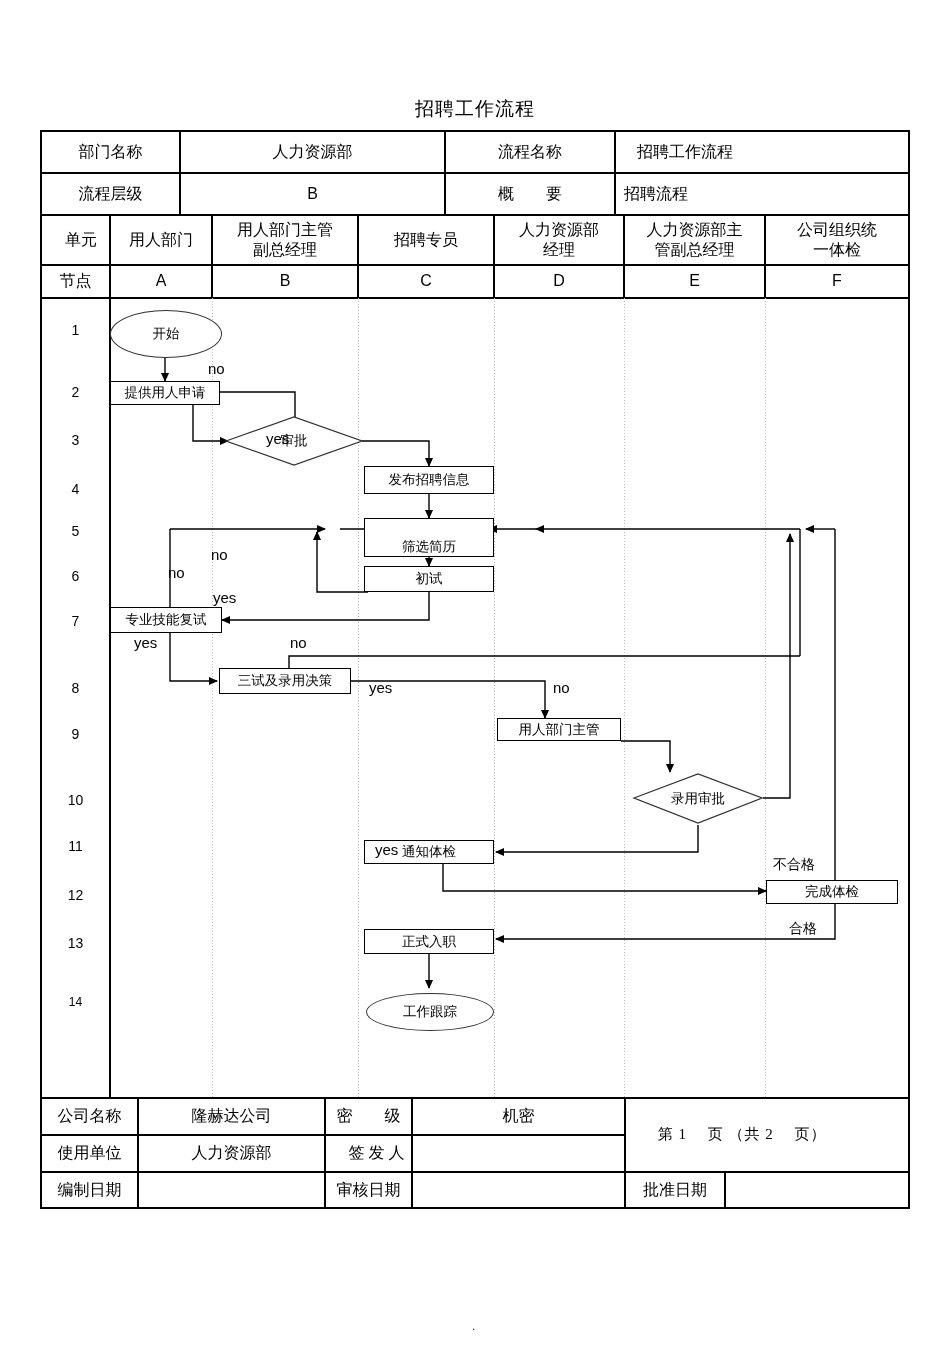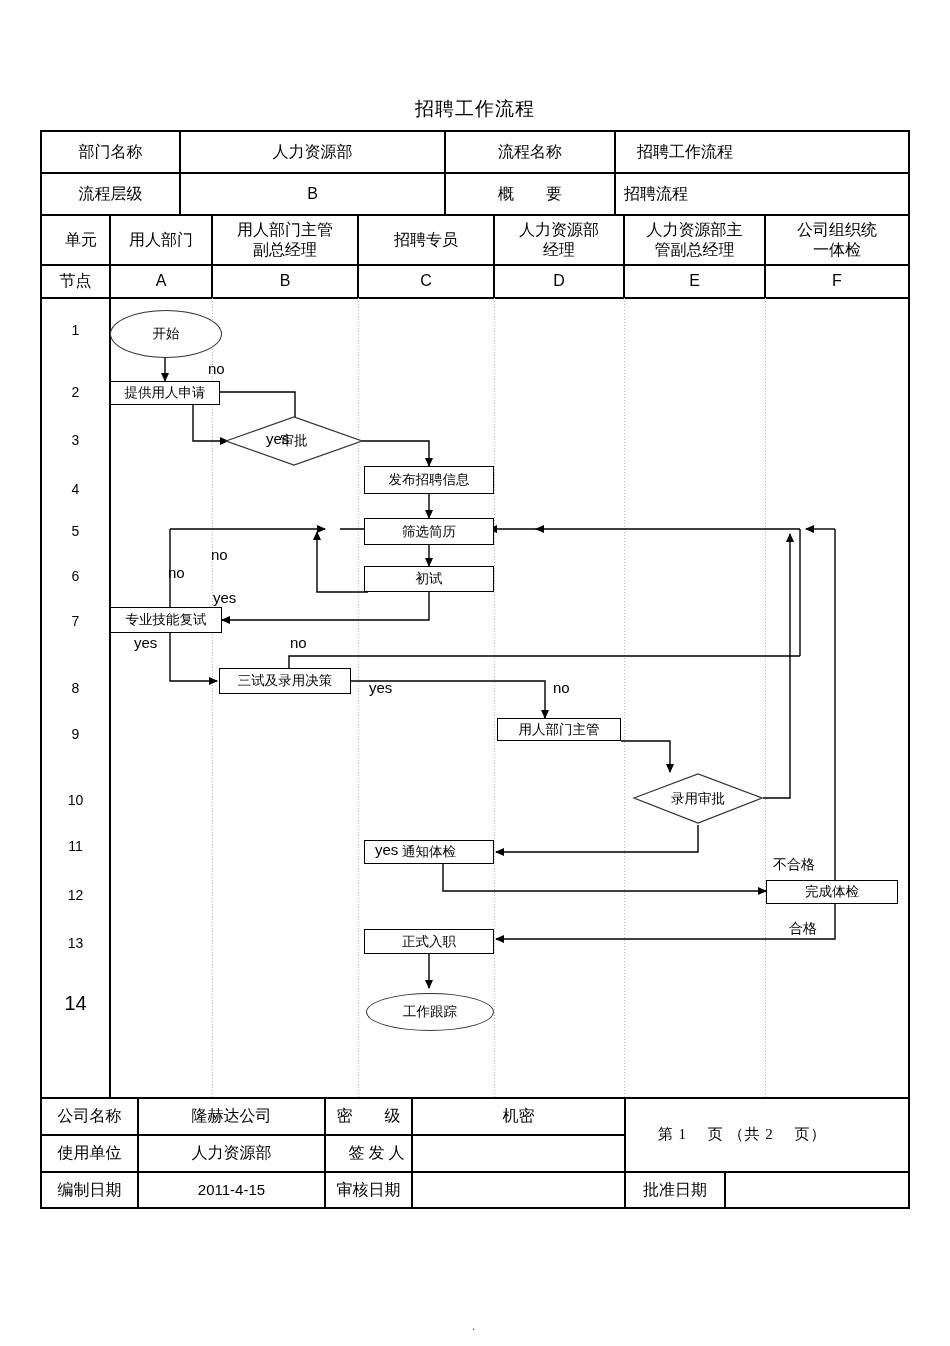--- a/index.html
+++ b/index.html
@@ -140,21 +140,21 @@
   <div class="cell" style="left:41px;top:479px;width:69px;height:20px;font-family:'Liberation Sans',sans-serif;font-size:14px;">4</div>
   <div class="cell" style="left:41px;top:521px;width:69px;height:20px;font-family:'Liberation Sans',sans-serif;font-size:14px;">5</div>
   <div class="cell" style="left:41px;top:566px;width:69px;height:20px;font-family:'Liberation Sans',sans-serif;font-size:14px;">6</div>
   <div class="cell" style="left:41px;top:611px;width:69px;height:20px;font-family:'Liberation Sans',sans-serif;font-size:14px;">7</div>
   <div class="cell" style="left:41px;top:678px;width:69px;height:20px;font-family:'Liberation Sans',sans-serif;font-size:14px;">8</div>
   <div class="cell" style="left:41px;top:724px;width:69px;height:20px;font-family:'Liberation Sans',sans-serif;font-size:14px;">9</div>
   <div class="cell" style="left:41px;top:790px;width:69px;height:20px;font-family:'Liberation Sans',sans-serif;font-size:14px;">10</div>
   <div class="cell" style="left:41px;top:836px;width:69px;height:20px;font-family:'Liberation Sans',sans-serif;font-size:14px;">11</div>
   <div class="cell" style="left:41px;top:885px;width:69px;height:20px;font-family:'Liberation Sans',sans-serif;font-size:14px;">12</div>
   <div class="cell" style="left:41px;top:933px;width:69px;height:20px;font-family:'Liberation Sans',sans-serif;font-size:14px;">13</div>
-  <div class="cell" style="left:41px;top:993px;width:69px;height:20px;font-family:'Liberation Sans',sans-serif;font-size:20px;">14</div>
+  <div class="cell" style="left:41px;top:993px;width:69px;height:20px;font-family:'Liberation Sans',sans-serif;font-size:12px;">14</div>
 
   <svg id="conn-layer">
     <defs>
       <marker id="ar" markerWidth="9" markerHeight="8" refX="8" refY="4" orient="auto" markerUnits="userSpaceOnUse">
         <path d="M0,0 L9,4 L0,8 Z" fill="#000"></path>
       </marker>
     </defs>
     <g stroke="#000" stroke-width="1.4" fill="none" shape-rendering="geometricPrecision">
 
       <path d="M165,357 L165,381" marker-end="url(#ar)"></path>
@@ -216,21 +216,21 @@
     <svg width="140" height="52" viewBox="0 0 140 52">
       <polygon points="2,26 70,2 138,26 70,50" fill="#fff" stroke="#333" stroke-width="1.3"></polygon>
     </svg>
     <span class="dlabel">审批</span>
   </div>
 
   <div class="fbox" style="left:364px;top:466px;width:130px;height:28px;">
     <span>发布招聘信息</span>
   </div>
 
-  <div class="fbox" style="left:364px;top:518px;width:130px;height:27px;">
+  <div class="fbox" style="left:364px;top:518px;width:130px;height:39px;align-items:flex-end;">
     <span>筛选简历</span>
   </div>
 
   <div class="fbox" style="left:364px;top:566px;width:130px;height:26px;">
     <span>初试</span>
   </div>
 
   <div class="fbox" style="left:110px;top:607px;width:112px;height:26px;">
     <span>专业技能复试</span>
   </div>
@@ -285,21 +285,20 @@
   <div class="cell" style="left:412px;top:1098px;width:213px;height:37px;">机密</div>
 
   <div class="cell" style="left:41px;top:1135px;width:97px;height:37px;">使用单位</div>
   <div class="cell" style="left:138px;top:1135px;width:187px;height:37px;">人力资源部</div>
   <div class="cell" style="left:325px;top:1135px;width:87px;height:37px;padding-left:8px;">签 发 人</div>
   <div class="cell" style="left:412px;top:1135px;width:213px;height:37px;"></div>
 
   <div class="cell" style="left:625px;top:1098px;width:234px;height:74px;font-size:15px;letter-spacing:1px;">第 1 　页 （共 2 　页）</div>
 
   <div class="cell" style="left:41px;top:1172px;width:97px;height:36px;">编制日期</div>
-  <div class="cell" style="left:138px;top:1172px;width:187px;height:36px;font-family:'Liberation Sans',sans-serif;font-size:15px;">2011-4-15</div>
   <div class="cell" style="left:325px;top:1172px;width:87px;height:36px;">审核日期</div>
   <div class="cell" style="left:412px;top:1172px;width:213px;height:36px;"></div>
   <div class="cell" style="left:625px;top:1172px;width:100px;height:36px;">批准日期</div>
   <div class="cell" style="left:725px;top:1172px;width:184px;height:36px;"></div>
 
   <div class="footdot">.</div>
 
 </div>
 
 </body></html>

